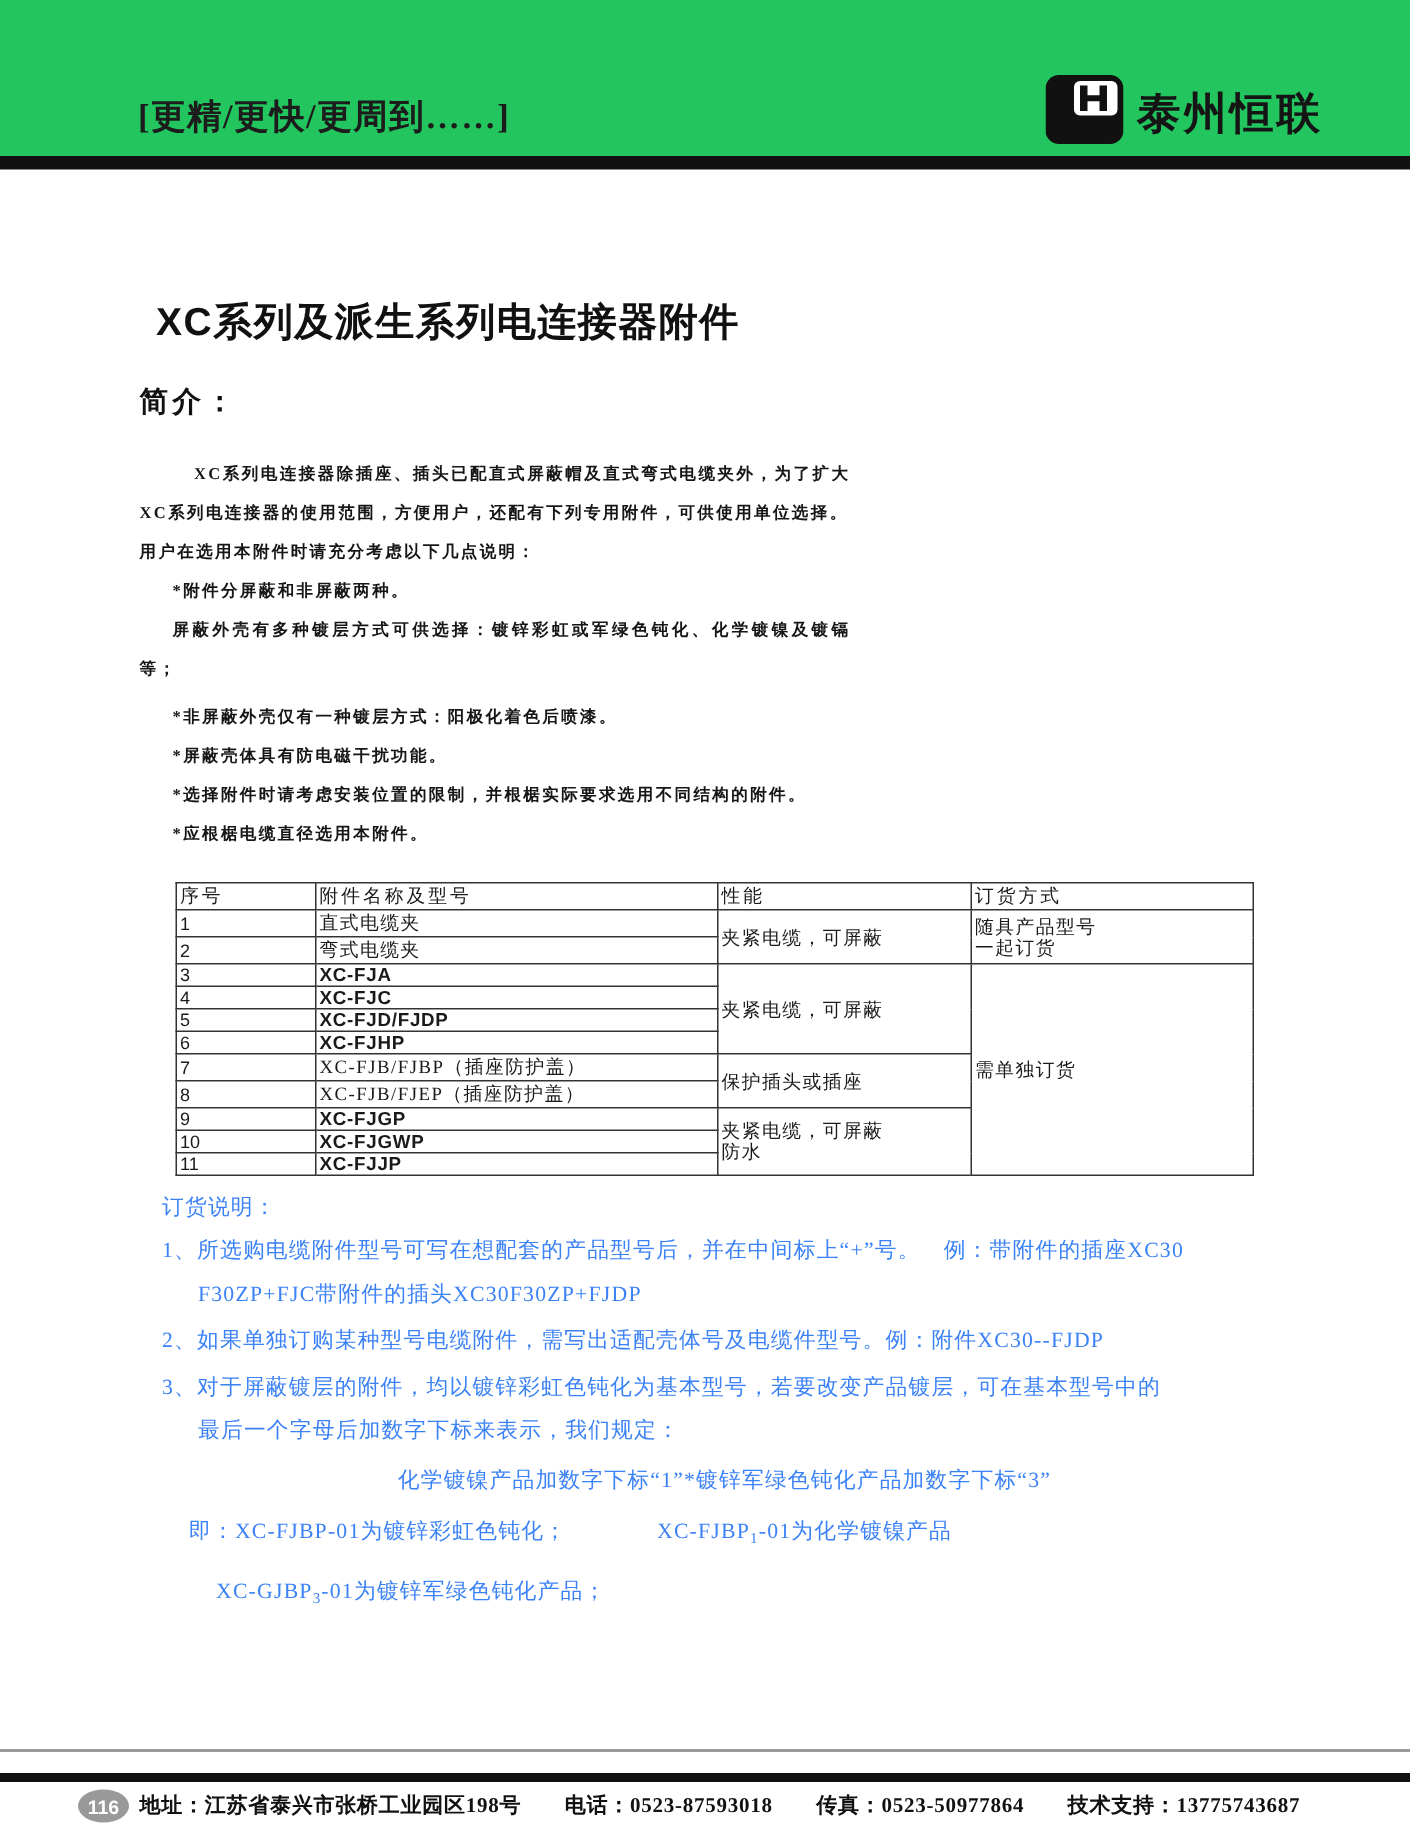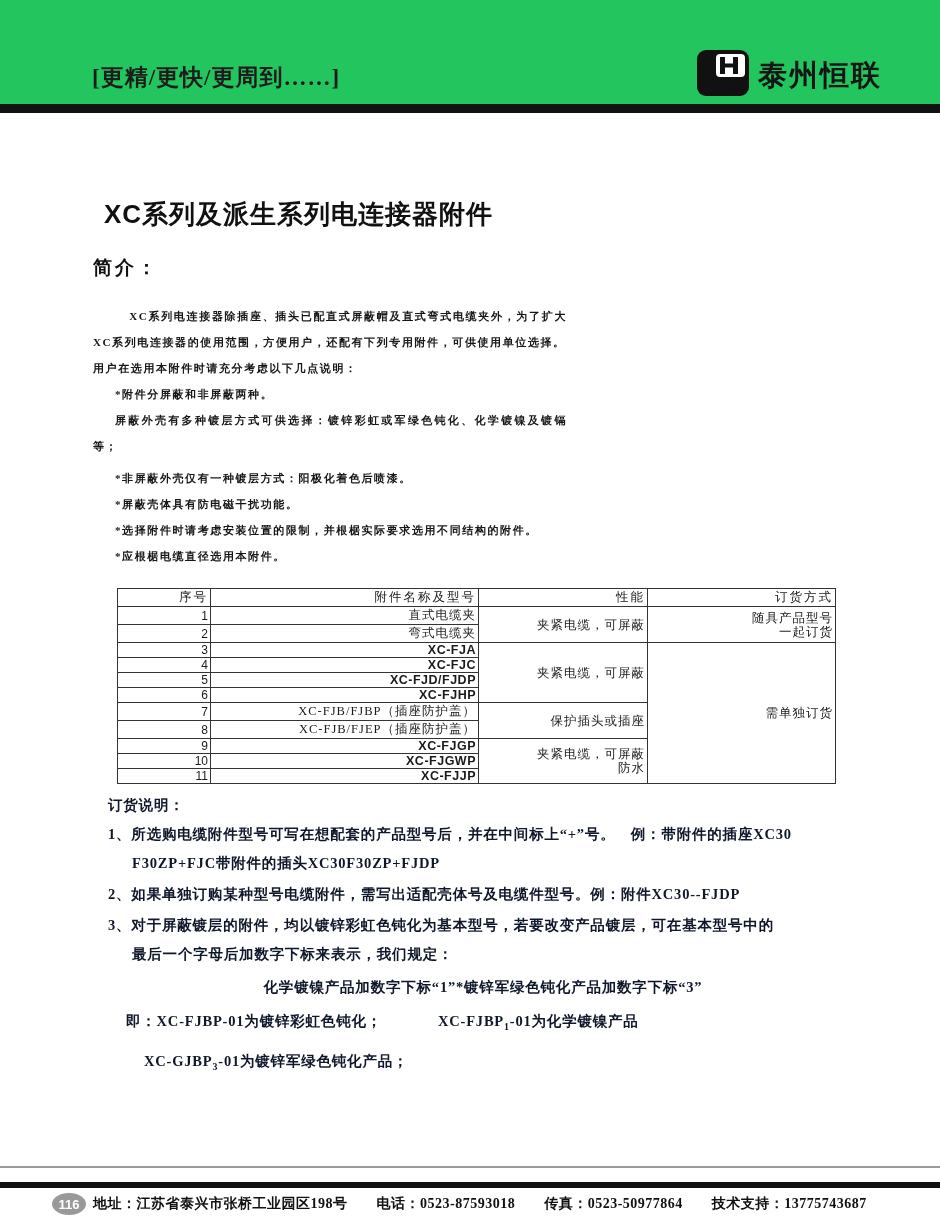--- a/index.html
+++ b/index.html
@@ -38,38 +38,38 @@
     text-align:justify; color:#161616;margin-top:16px;
   }
   .intro p.ind3 { text-indent:3.3em; }
   .intro p.ind2 { text-indent:2em; }
   .intro p.gap  { margin-top:6px; }
 
   
   .acc-table {
     position:absolute; left:117px; top:588px; width:718px;
     border-collapse:collapse; table-layout:fixed;
-    font-size:12.5px; color:#1a1a1a; text-align:right;
+    font-size:12.5px; color:#1a1a1a; text-align:left;
   }
   .acc-table th, .acc-table td { border:1px solid #333333; padding:0 2px; vertical-align:middle; }
   .acc-table th { height:17px; font-weight:normal; letter-spacing:2px; }
   .acc-table td { height:15px; }
   .col-no { width:93px; }
   .col-name { width:268px; }
   .col-perf { width:169px; }
   .col-order { width:188px; }
   td.num { font-family:"Liberation Sans", sans-serif; font-size:12px; }
   td.model { font-family:"Liberation Sans", sans-serif; font-weight:bold; font-size:12.5px; letter-spacing:0.5px; }
   td.model-cn { font-size:12.5px; letter-spacing:1px; }
   td.preline { white-space:pre-line; line-height:14px; letter-spacing:1px; }
 
   
   .notes {
     position:absolute; left:108px; top:795px; width:806px;
-    font-size:14.5px; font-weight:700; letter-spacing:0.8px; color:#0f172a; line-height:21px;
+    font-size:14.5px; font-weight:400; letter-spacing:0.8px; color:#3b82f6; line-height:21px;
   }
   .notes .nhead { margin-bottom:8px; }
   .notes .l2 { margin-left:24px; margin-top:8px; }
   .notes .mt { margin-top:10px; }
   .notes .rules { display:flex; margin-top:12px;text-align:right; }
   .notes .rules .cl { margin-left:36px; width:312px; }
   .notes .ex { display:flex; margin-top:13px; }
   .notes .ex .cl { margin-left:18px; width:312px; }
   .notes .last { margin-top:14px; margin-left:36px; }
   .notes sub { font-size:10px; }

